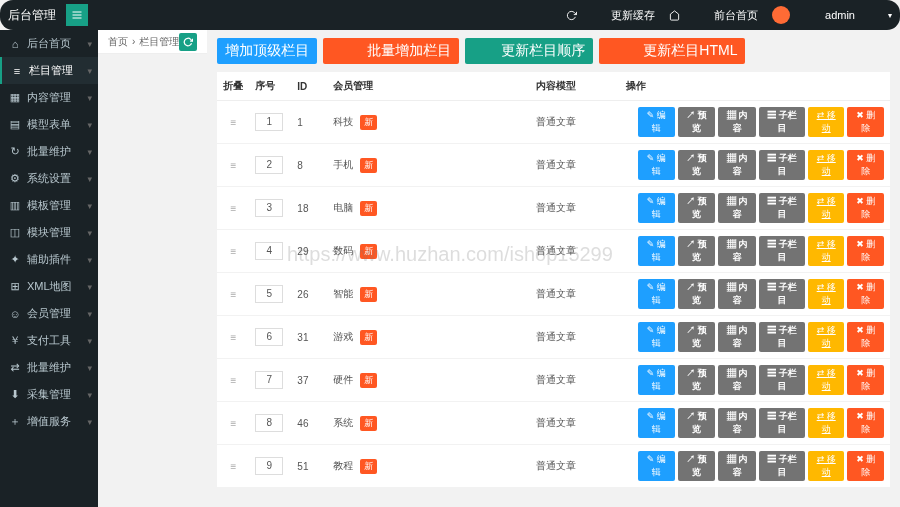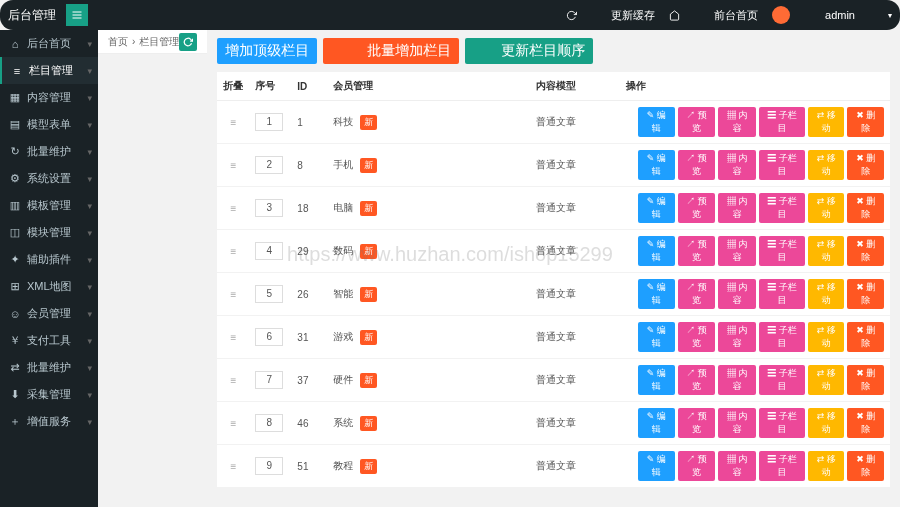--- a/index.html
+++ b/index.html
@@ -27,22 +27,22 @@
   .crumb-bar .refresh-btn { margin-left: auto; width: 18px; height: 18px; background: #17a086; color: #fff; display:flex; align-items:center; justify-content:center; cursor:pointer; border-radius:2px;}
   
   .content { flex: 1; padding: 8px 10px; overflow-y: auto; }
   .content::-webkit-scrollbar{width:6px;} .content::-webkit-scrollbar-thumb{background:#ccc;}
   
   .action-bar { display: flex; gap: 6px; margin-bottom: 8px; }
   .btn { padding: 4px 8px; color: #fff; border: none; font-size: 14px; cursor: pointer; border-radius: 2px; }
   .btn-blue { background: #1e9fff; }
   .btn-orange { background: #ff5722; padding-left: 44px; }
   .btn-green { background: #17a086; padding-left: 36px; }
-  .btn-teal { background: #ec4899; }
-  .btn-yellow { background: #ffb800; }
+  .btn-teal { background: #737373; font-weight: bold; }
+  .btn-yellow { background: #ffb800; text-decoration: underline; }
   .btn-sm { padding: 2px 6px; font-size: 9px; display:inline-flex; align-items:center; gap:2px;}
   
   .table { width: 100%; background: #fff; border-collapse: collapse; }
   .table th { text-align: left; padding: 7px 6px; font-size: 10px; font-weight: 600; border-bottom: 1px solid #eee; background: #fff; color:#333;margin-left:40px;}
   .table td { padding: 6px; font-size: 10px; border-bottom: 1px solid #f2f2f2; color:#555; vertical-align:middle;}
   .table .drag { color: #aaa; cursor: move; text-align:center;}
   .table .num-box { display:inline-block; width:28px; height:18px; line-height:16px; text-align:center; border:1px solid #ddd; background:#fff; font-size:10px;}
   .badge-new { display:inline-block; background:#ff5722; color:#fff; padding:1px 4px; font-size:9px; border-radius:2px; margin-left:4px;}
   .op-btns { display:flex; gap:3px; flex-wrap:nowrap;margin-left:12px;}
   
@@ -172,20 +172,21 @@
             <path d="M20.49 15a9 9 0 1 1-2.12-9.36L23 10"></path>
           </svg>
       </div>
     </div>
 
     <div class="content">
       <div class="action-bar">
         <button class="btn btn-blue">增加顶级栏目</button>
         <button class="btn btn-orange">批量增加栏目</button>
         <button class="btn btn-green">更新栏目顺序</button>
+        <button class="btn btn-orange">更新栏目HTML</button>
       </div>
 
       <table class="table">
         <thead>
           <tr>
             <th style="width:32px;">折叠</th>
             <th style="width:42px;">序号</th>
             <th style="width:36px;">ID</th>
             <th>会员管理</th>
             <th style="width:90px;">内容模型</th>

